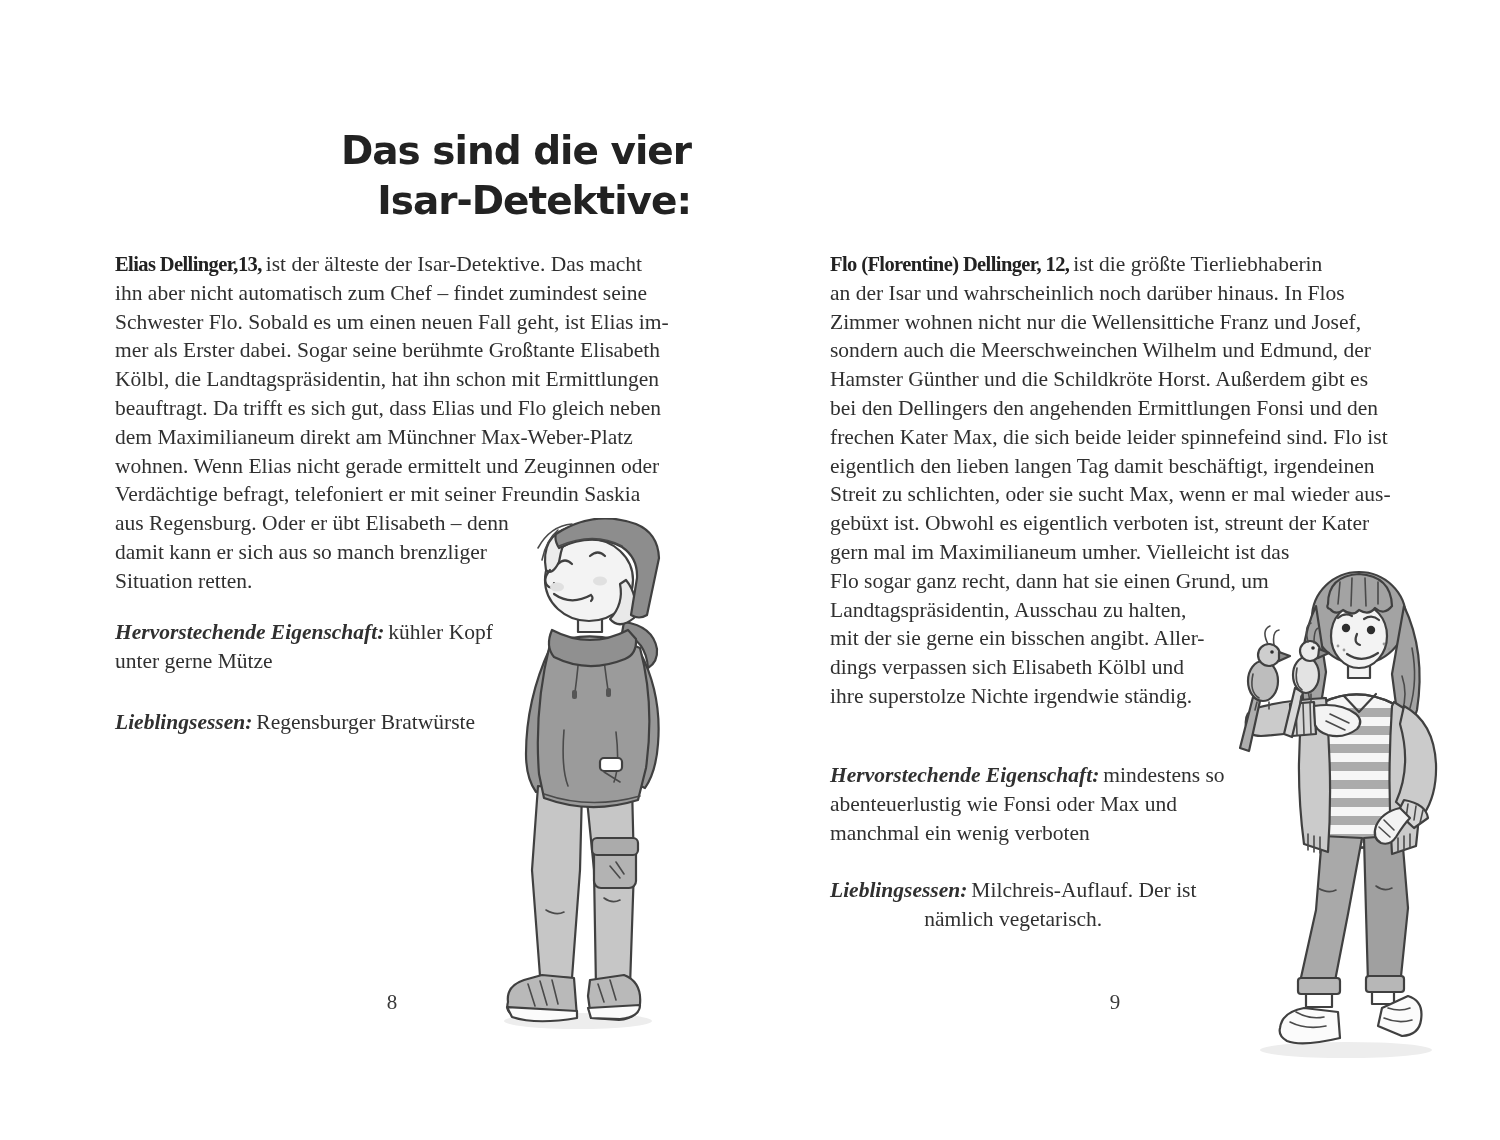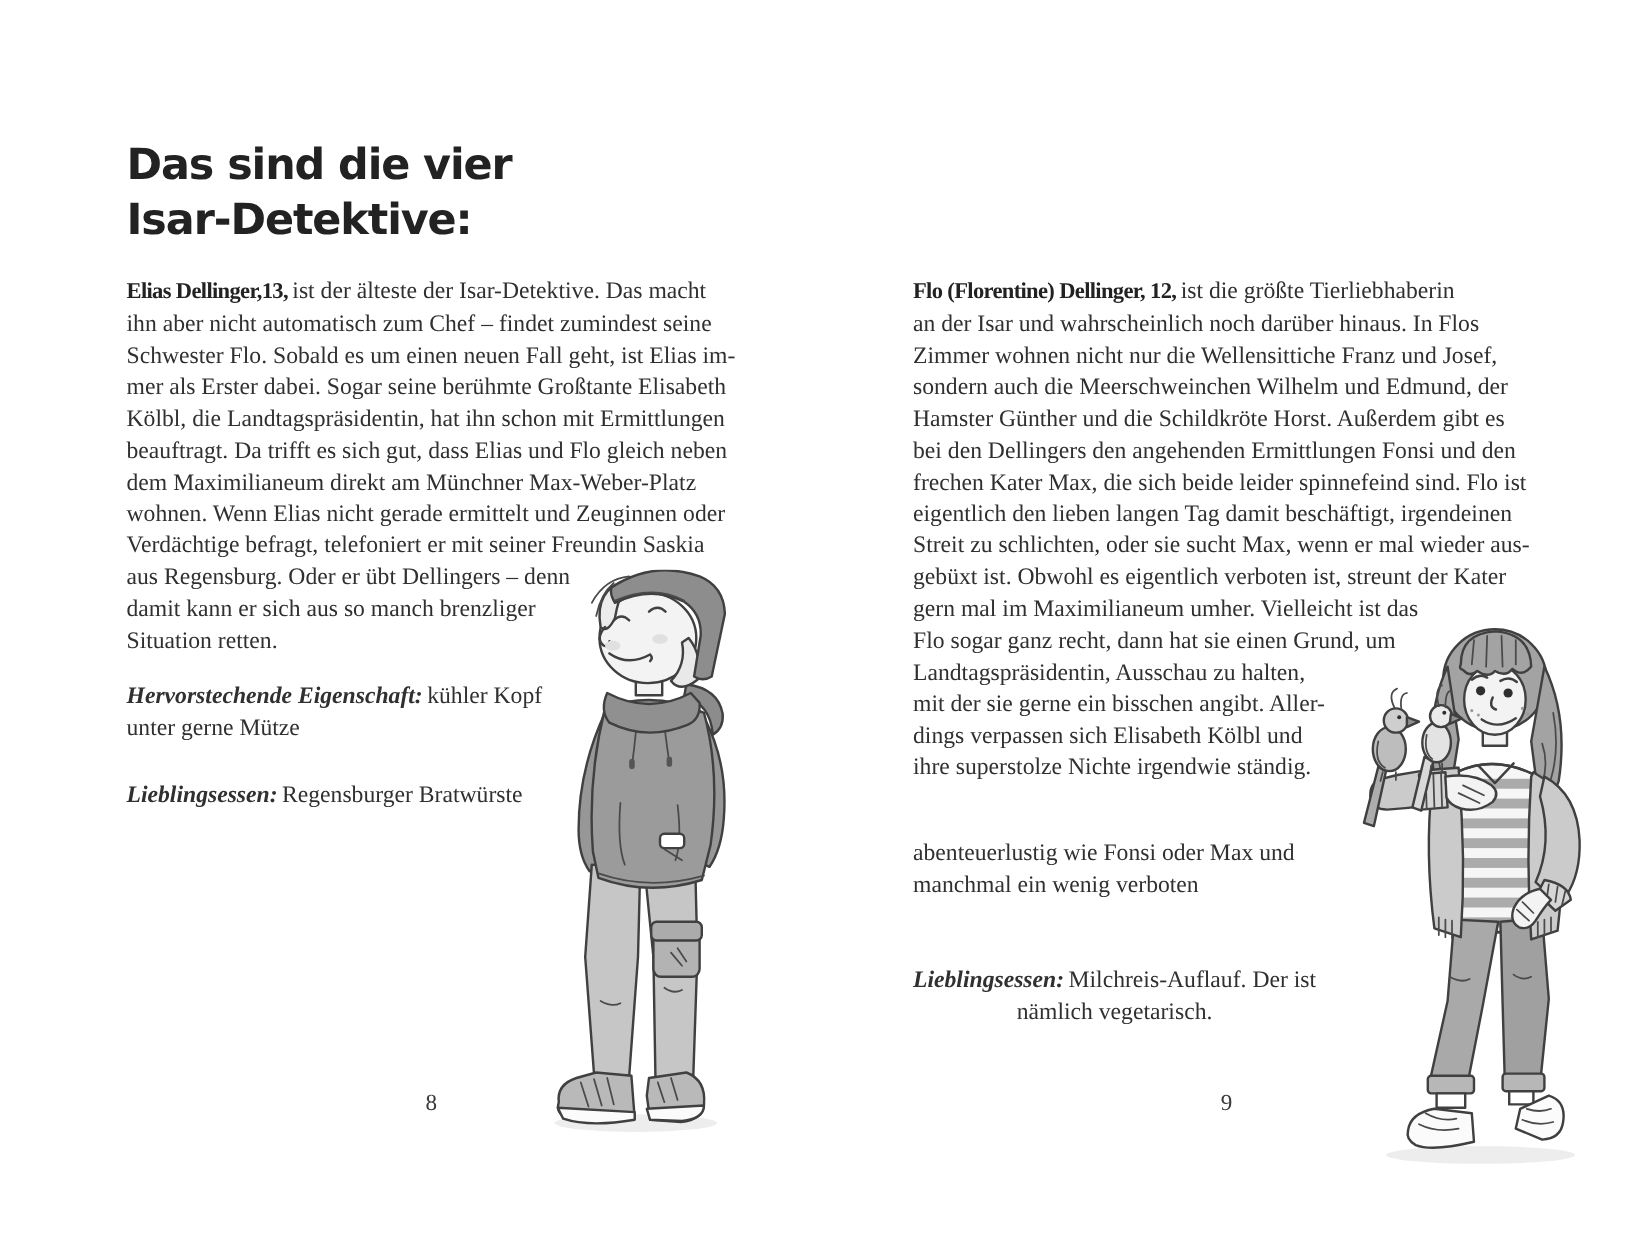--- a/index.html
+++ b/index.html
@@ -1,19 +1,19 @@
 <!DOCTYPE html>
 <html><head>
 <meta charset="utf-8">
 <style>
   html,body{margin:0;padding:0;background:#ffffff;}
   .spread{position:relative;width:1500px;height:1140px;background:#ffffff;overflow:hidden;
           font-family:"Liberation Serif",serif;color:#303030;}
   .abs{position:absolute;}
-  .title{left:115px;top:126px;width:576px;text-align:left;
+  .title{left:115px;top:126px;width:576px;text-align:right;
          font-family:"DejaVu Sans",sans-serif;font-weight:bold;font-size:39px;
          line-height:50px;letter-spacing:-1px;color:#222222;}
   .para{font-size:21.5px;line-height:28.8px;}
   .line{white-space:nowrap;}
   .name{font-family:Liberation Serif, serif;font-weight:bold;font-size:20.5px;
         letter-spacing:-0.6px;color:#222222;padding-right:4px;}
   .ital{font-style:italic;padding-right:4px;font-weight:bold;}
   .pagenum{width:80px;text-align:center;font-size:21px;color:#3a3a3a;}
   svg .ln{fill:none;stroke:#404040;stroke-width:2.2;stroke-linecap:round;stroke-linejoin:round;}
   svg .fl{stroke:#404040;stroke-width:2.2;stroke-linejoin:round;}
@@ -38,21 +38,21 @@
       <div>
 
       <div class="line">ihn aber nicht automatisch zum Chef – findet zumindest seine</div>
           <div class="line">Schwester Flo. Sobald es um einen neuen Fall geht, ist Elias im-</div>
           <div class="line">mer als Erster dabei. Sogar seine berühmte Großtante Elisabeth</div>
           <div class="line">Kölbl, die Landtagspräsidentin, hat ihn schon mit Ermittlungen</div>
           <div class="line">beauftragt. Da trifft es sich gut, dass Elias und Flo gleich neben</div>
           <div class="line">dem Maximilianeum direkt am Münchner Max-Weber-Platz</div>
           <div class="line">wohnen. Wenn Elias nicht gerade ermittelt und Zeuginnen oder</div>
           <div class="line">Verdächtige befragt, telefoniert er mit seiner Freundin Saskia</div>
-          <div class="line">aus Regensburg. Oder er übt Dellingers – denn</div>
+          <div class="line">aus Regensburg. Oder er übt Elisabeth – denn</div>
           <div class="line">damit kann er sich aus so manch brenzliger</div>
           <div class="line">Situation retten.</div>
         </div>
     </div>
 
     <div class="abs para" style="left:115px;top:618px;">
       <div class="line">
         <span class="ital">Hervorstechende Eigenschaft:</span><span>kühler Kopf</span>
       </div>
       <div>
@@ -147,20 +147,23 @@
           <div class="line">gern mal im Maximilianeum umher. Vielleicht ist das</div>
           <div class="line">Flo sogar ganz recht, dann hat sie einen Grund, um</div>
           <div class="line">Landtagspräsidentin, Ausschau zu halten,</div>
           <div class="line">mit der sie gerne ein bisschen angibt. Aller-</div>
           <div class="line">dings verpassen sich Elisabeth Kölbl und</div>
           <div class="line">ihre superstolze Nichte irgendwie ständig.</div>
         </div>
     </div>
 
     <div class="abs para" style="left:830px;top:761px;">
+      <div class="line">
+        <span class="ital">Hervorstechende Eigenschaft:</span><span>mindestens so</span>
+      </div>
       <div>
 
       <div class="line">abenteuerlustig wie Fonsi oder Max und</div>
           <div class="line">manchmal ein wenig verboten</div>
         </div>
     </div>
 
     <div class="abs para" style="left:830px;top:876px;text-align:center;">
       <div class="line">
         <span class="ital">Lieblingsessen:</span><span>Milchreis-Auflauf. Der ist</span>

